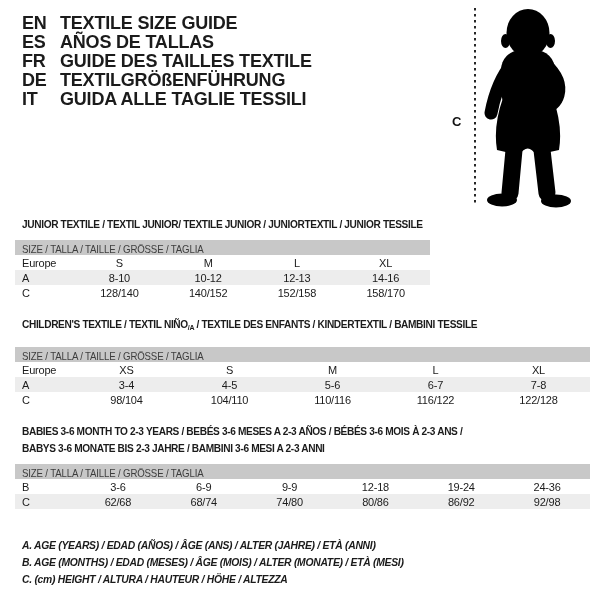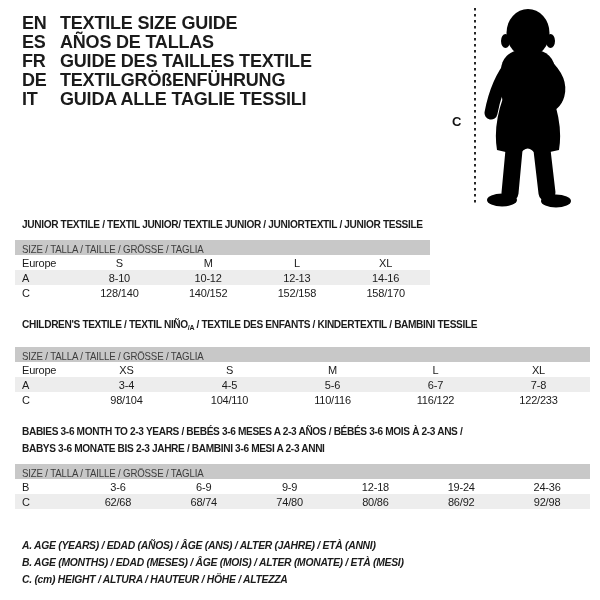--- a/index.html
+++ b/index.html
@@ -165,21 +165,21 @@
       <span class="cell">5-6</span>
       <span class="cell">6-7</span>
       <span class="cell">7-8</span>
     </div>
     <div class="tbl-row">
       <span class="cell-label">C</span>
       <span class="cell">98/104</span>
       <span class="cell">104/110</span>
       <span class="cell">110/116</span>
       <span class="cell">116/122</span>
-      <span class="cell">122/233</span>
+      <span class="cell">122/128</span>
     </div>
   </div>
 
   <div class="sec-title title-babies">
     <span class="t-line">BABIES 3-6 MONTH TO 2-3 YEARS / BEBÉS 3-6 MESES A 2-3 AÑOS / BÉBÉS 3-6 MOIS À 2-3 ANS /</span>
     <span class="t-line">BABYS 3-6 MONATE BIS 2-3 JAHRE / BAMBINI 3-6 MESI A 2-3 ANNI</span>
   </div>
   <div class="tbl tbl-babies">
     <div class="tbl-bar">
       <span class="bar-text">SIZE / TALLA / TAILLE / GRÖSSE / TAGLIA</span>

